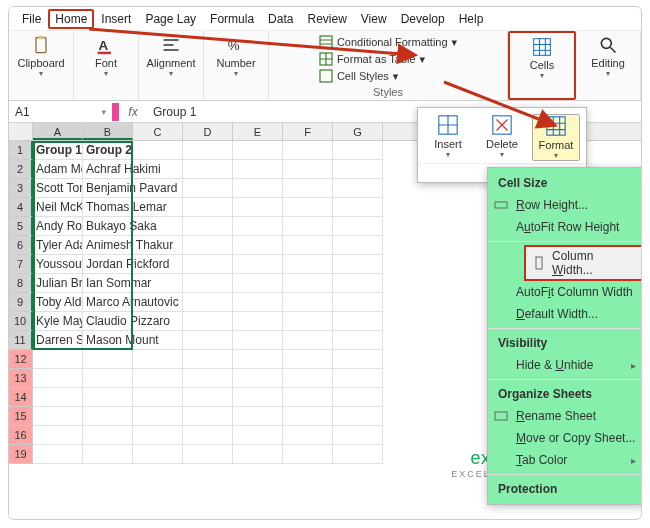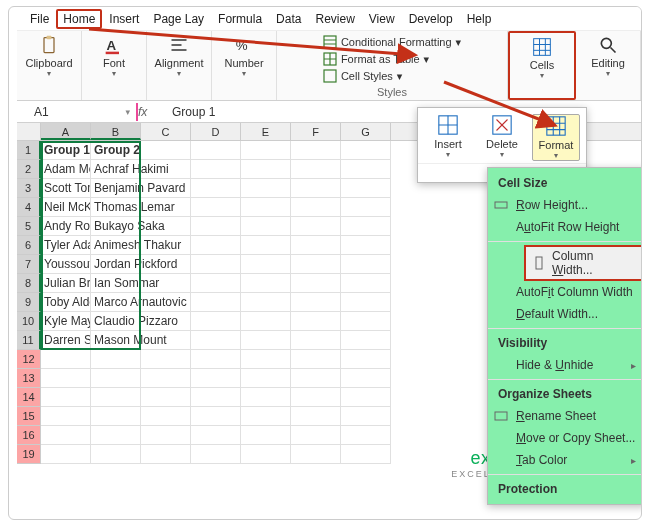--- a/index.html
+++ b/index.html
@@ -1,17 +1,17 @@
 <!DOCTYPE html>
 <html><head>
 <meta charset="utf-8">
 <style>
   * { box-sizing: border-box; margin: 0; padding: 0; font-family: 'Segoe UI', Arial, sans-serif; }
   body { background: #fff; width: 650px; height: 528px; overflow: hidden; position: relative; font-size: 12px; color: #333; }
-  .frame { position: absolute; left: 8px; top: 6px; width: 634px; height: 514px; border: 1px solid #ccc; border-radius: 6px; background: #fff; overflow: hidden; padding-left: 8px; }
+  .frame { position: absolute; left: 8px; top: 6px; width: 634px; height: 514px; border: 1px solid #ccc; border-radius: 6px; background: #fff; overflow: hidden; }
 
   
   .tabs { display: flex; align-items: center; height: 24px; padding-left: 6px; background: #fff; border-bottom: 1px solid #eee; }
   .tab { padding: 3px 7px; font-size: 12px; cursor: pointer; color: #222; }
   .tab.active { border: 2px solid #c43018; border-radius: 2px; padding: 1px 5px; }
 
   
   .ribbon { display: flex; height: 70px; border-bottom: 1px solid #d0d0d0; background: #fafafa; position: relative; }
   .group { display: flex; flex-direction: column; align-items: center; justify-content: space-between; padding: 4px 8px 2px; border-right: 1px solid #e0e0e0; }
   .group .top { flex: 1; display: flex; align-items: flex-start; }
@@ -19,23 +19,23 @@
   .big-btn { display: flex; flex-direction: column; align-items: center; justify-content: flex-start; width: 48px; height: 50px; font-size: 11px; cursor: pointer; }
   .big-btn .icon { width: 20px; height: 20px; margin-bottom: 2px; }
   .big-btn .dd { font-size: 8px; color: #666; }
   .styles-col { display: flex; flex-direction: column; gap: 3px; font-size: 11px; }
   .styles-col .row { display: flex; align-items: center; gap: 4px; cursor: pointer; }
   .cells-grp { border: 2px solid #c43018; border-radius: 2px; }
   .editing-grp .icon { width: 20px; height: 20px; }
 
   
   .fbar { display: flex; align-items: center; height: 22px; border-bottom: 1px solid #d0d0d0; }
-  .namebox { width: 110px; border-right: 2px solid #ec4899; padding: 2px 6px; font-size: 12px; display: flex; align-items: center; margin-left: 11px; }
+  .namebox { width: 110px; border-right: 7px solid #ec4899; padding: 2px 6px; font-size: 12px; display: flex; align-items: center; }
   .namebox .dd { margin-left: auto; font-size: 9px; color: #888; }
-  .fx { width: 28px; color: #666; font-style: italic; font-size: 12px; }
+  .fx { width: 28px; text-align: center; color: #666; font-style: italic; font-size: 12px; }
   .fval { padding: 2px 6px; font-size: 12px; }
 
   
   .grid { position: relative; }
   .colhdr { display: flex; height: 18px; background: #efefef; border-bottom: 1px solid #ccc; }
   .corner { width: 24px; border-right: 1px solid #ccc; }
   .ch { width: 50px; text-align: center; font-size: 11px; border-right: 1px solid #ccc; line-height: 18px; color: #333; }
   .ch.sel { background: #d4d4d4; border-bottom: 2px solid #107c41; }
   .rows { }
   .gr { display: flex; height: 19px; }

